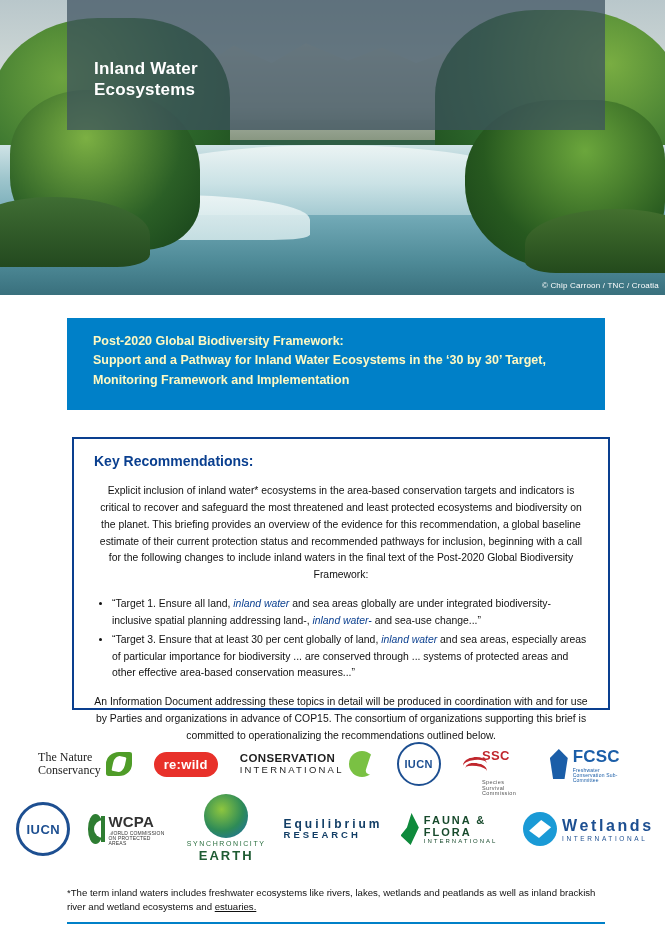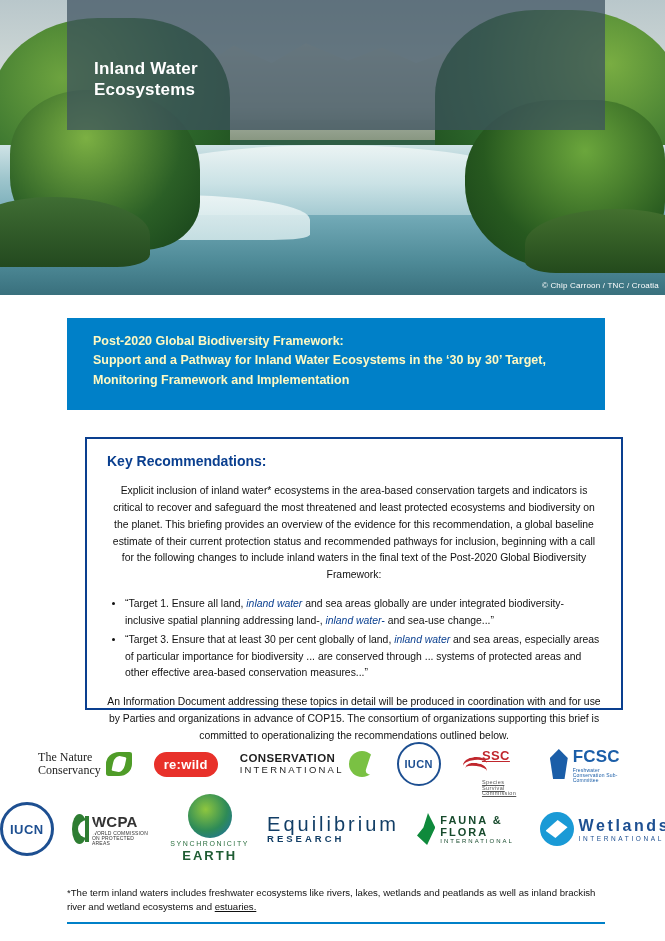--- a/index.html
+++ b/index.html
@@ -138,21 +138,21 @@
   .banner-line {
     color: #fef9c3;
     font-size: 12.5px;
     font-weight: bold;
     line-height: 1.55;
   }
 
   
   .keybox {
     position: absolute;
-    left: 85px;
+    left: 72px;
     top: 437px;
     width: 538px;
     height: 273px;
     border: 2px solid #0a3f8f;
     background: #ffffff;
     box-sizing: border-box;
     padding: 14px 20px 10px 20px;
   }
   .key-heading {
     color: #0a3f8f;
@@ -226,21 +226,21 @@
     width: 9px; height: 22px; background: #ffffff; border-radius: 4px;
     transform: rotate(18deg);
   }
 
   .iucn-badge {
     border: 2px solid #1d4f91; border-radius: 50%;
     width: 40px; height: 40px; display: flex; align-items: center; justify-content: center;
     color: #1d4f91; font-weight: bold; font-size: 11px; letter-spacing: .4px;
   }
   .ssc { color: #c0272d; font-weight: bold; font-size: 13px; letter-spacing: 1px; line-height: 1; }
-  .ssc span { display: block; color: #555; font-size: 5.5px; font-weight: normal; letter-spacing: .4px; margin-top: 18px; text-decoration: underline; }
+  .ssc span { display: block; color: #555; font-size: 5.5px; font-weight: normal; letter-spacing: .4px; margin-top: 18px; }
   .ssc-mark { width: 26px; height: 18px; position: relative; }
   .ssc-mark::before {
     content: ""; position: absolute; left: 0; top: 2px; width: 24px; height: 12px;
     border-top: 3px solid #c0272d; border-radius: 50% 50% 0 0; transform: rotate(-6deg);
   }
   .ssc-mark::after {
     content: ""; position: absolute; left: 2px; top: 8px; width: 22px; height: 10px;
     border-top: 3px solid #c0272d; border-radius: 50% 50% 0 0; transform: rotate(8deg);
   }
 
@@ -412,21 +412,21 @@
     <div class="logo" style="flex-direction:column;gap:2px">
       <div class="syn-mark"></div>
       <div class="syn-txt">
         <span>SYNCHRONICITY</span>
         <b>EARTH</b>
       </div>
     </div>
 
     <div class="logo">
       <div class="eq-txt">
-        <span style="display:block;font-size:20px;font-weight:normal">Equilibrium</span>
+        <span style="display:block;font-size:12px;font-weight:bold">Equilibrium</span>
         <span>RESEARCH</span>
       </div>
     </div>
 
     <div class="logo">
       <div class="ffi-mark"></div>
       <div class="ffi-txt">
         <span style="display:block;font-size:11px;font-weight:bold">FAUNA &amp; FLORA</span>
         <span>INTERNATIONAL</span>
       </div>

